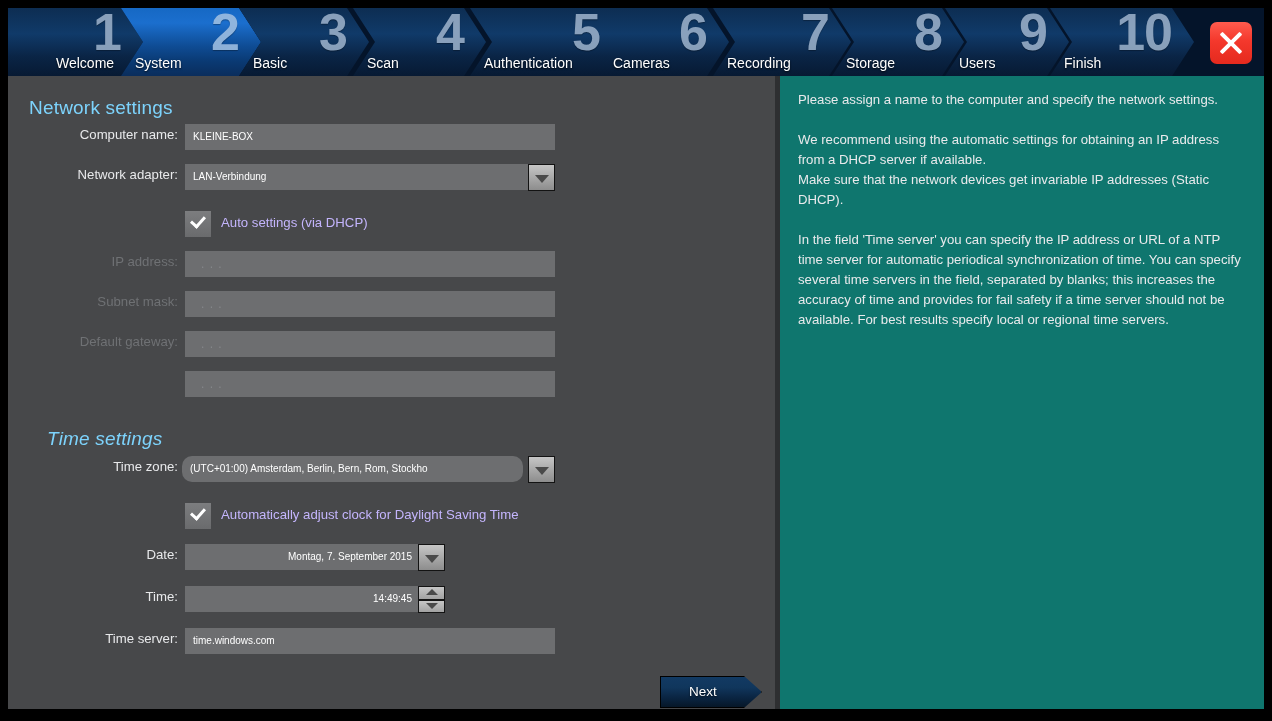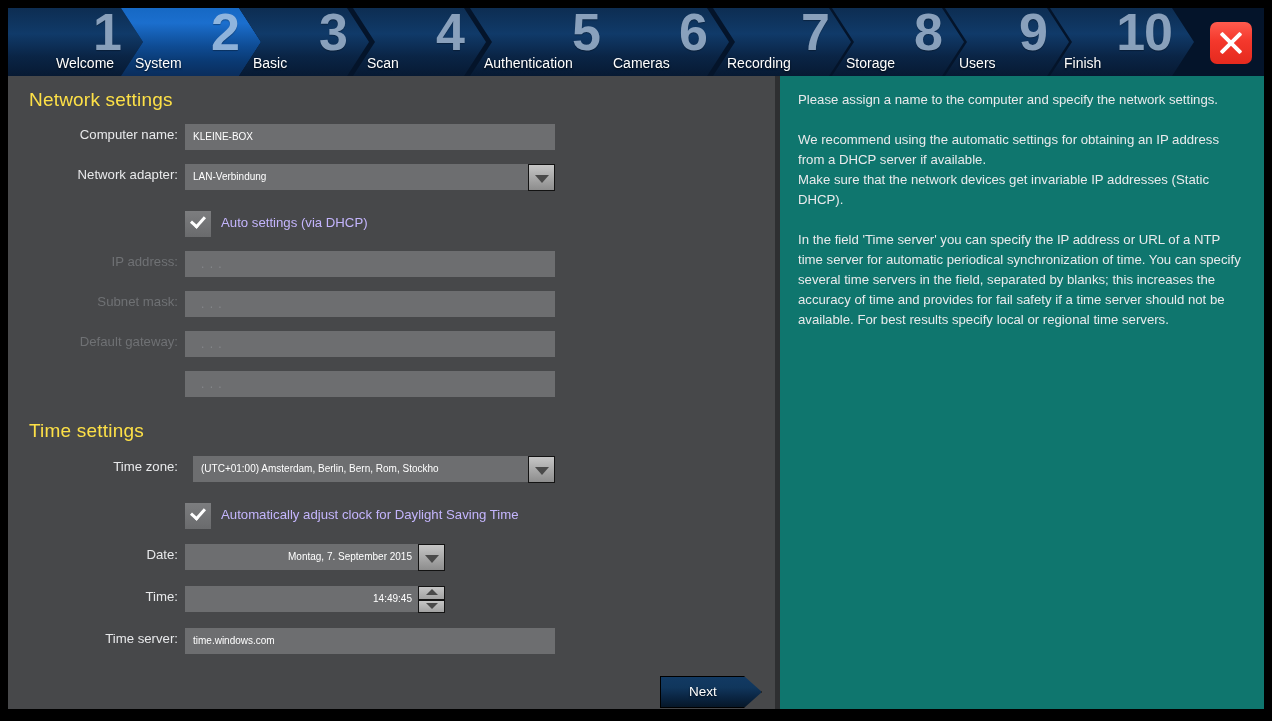--- a/index.html
+++ b/index.html
@@ -88,23 +88,24 @@
   #help-panel p {
     color: #e9eaec;
     font-size: 13.2px;
     line-height: 20px;
     margin-bottom: 20px;
   }
 
   
   .section-title {
     position: absolute;
-    color: #fde047;
+    color: #7dd3fc;
     font-size: 19px;
     letter-spacing: .2px;
+    margin-top: 8px;
   }
   .row { position: absolute; height: 26px; }
   .row .lbl {
     position: absolute; right: 0; top: 3px;
     width: 200px; text-align: right;
     color: #e8e9eb; font-size: 13.2px;
     white-space: nowrap;
   }
   .row .lbl.dim { color: #6f7174; }
 
@@ -290,26 +291,26 @@
     </div>
     <div class="field disabled ip" style="left:177px;top:215px;width:370px;">.   .   .</div>
 
     <div class="row" style="left:0px;top:255px;width:170px;">
       <span class="lbl dim">Default gateway:</span>
     </div>
     <div class="field disabled ip" style="left:177px;top:255px;width:370px;">.   .   .</div>
 
     <div class="field disabled ip" style="left:177px;top:295px;width:370px;">.   .   .</div>
 
-    <div class="section-title" style="left:21px;top:344px;">Time settings</div>
+    <div class="section-title" style="left:39px;top:344px;font-style:italic;">Time settings</div>
 
     <div class="row" style="left:0px;top:380px;width:170px;">
       <span class="lbl">Time zone:</span>
     </div>
-    <div class="field" style="left:185px;top:380px;width:341px;">(UTC+01:00) Amsterdam, Berlin, Bern, Rom, Stockho</div>
+    <div class="field" style="left:174px;top:380px;width:341px;border-radius:10px;">(UTC+01:00) Amsterdam, Berlin, Bern, Rom, Stockho</div>
     <div class="arrow-btn" style="left:520px;top:380px;">
       <span class="caret-d"></span>
     </div>
 
     <div class="checkrow" style="left:177px;top:427px;width:430px;">
       <span class="checkbox">
         <span class="tick"></span>
       </span>
       <span class="ctext">Automatically adjust clock for Daylight Saving Time</span>
     </div>

